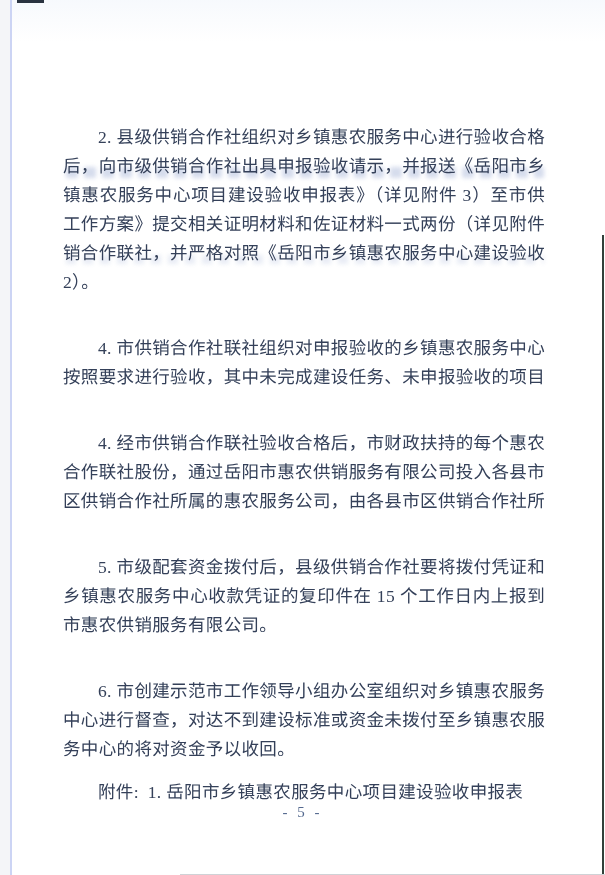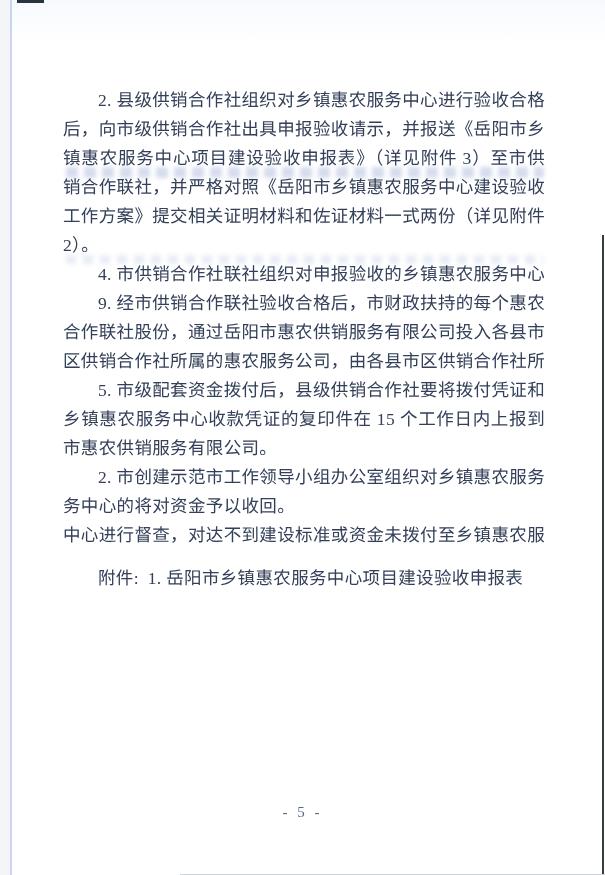--- a/index.html
+++ b/index.html
@@ -32,21 +32,21 @@
     position: absolute;
     left: 63px; top: 86px; width: 482px;
     font-size: 17.5px;
     line-height: 29px;
     letter-spacing: 0.35px;
     color: #344059;
   }
   .line { height: 29px; overflow: hidden; white-space: nowrap;
           text-align: justify; text-align-last: justify; }
   .line.para-end { text-align-last: left; }
-  .line.para-start { text-indent: 2em; }
+  .line.para-start { text-indent: 2em; margin-top: 37px; }
 
   .attachments {
     margin-top: 14px;
     padding-left: 35px;
     display: flex;
     align-items: flex-start;
   }
   .att-label { white-space: pre; margin-right: 4px; }
   .att-items div { height: 29px; overflow: hidden; white-space: nowrap; text-align: center; }
 
@@ -71,33 +71,34 @@
   <div class="edge-bottom-line"></div>
 
   <div class="bleed bleed1"></div>
   <div class="bleed bleed2"></div>
 
   <div class="content">
     <div>
         <div class="line para-start">2. 县级供销合作社组织对乡镇惠农服务中心进行验收合格</div>
         <div class="line">后，向市级供销合作社出具申报验收请示，并报送《岳阳市乡</div>
         <div class="line">镇惠农服务中心项目建设验收申报表》（详见附件 3）至市供</div>
+        <div class="line">工作方案》提交相关证明材料和佐证材料一式两份（详见附件</div>
         <div class="line">销合作联社，并严格对照《岳阳市乡镇惠农服务中心建设验收</div>
-        <div class="line">工作方案》提交相关证明材料和佐证材料一式两份（详见附件</div>
         <div class="line para-end">2）。</div>
         <div class="line para-start">4. 市供销合作社联社组织对申报验收的乡镇惠农服务中心</div>
-        <div class="line para-start">9. 经市供销合作联社验收合格后，市财政扶持的每个惠农</div>
+        <div class="line">按照要求进行验收，其中未完成建设任务、未申报验收的项目</div>
+        <div class="line para-start">4. 经市供销合作联社验收合格后，市财政扶持的每个惠农</div>
         <div class="line">合作联社股份，通过岳阳市惠农供销服务有限公司投入各县市</div>
         <div class="line">区供销合作社所属的惠农服务公司，由各县市区供销合作社所</div>
         <div class="line para-start">5. 市级配套资金拨付后，县级供销合作社要将拨付凭证和</div>
         <div class="line">乡镇惠农服务中心收款凭证的复印件在 15 个工作日内上报到</div>
         <div class="line para-end">市惠农供销服务有限公司。</div>
-        <div class="line para-start">2. 市创建示范市工作领导小组办公室组织对乡镇惠农服务</div>
+        <div class="line para-start">6. 市创建示范市工作领导小组办公室组织对乡镇惠农服务</div>
+        <div class="line">中心进行督查，对达不到建设标准或资金未拨付至乡镇惠农服</div>
         <div class="line para-end">务中心的将对资金予以收回。</div>
-        <div class="line">中心进行督查，对达不到建设标准或资金未拨付至乡镇惠农服</div>
       </div>
 
     <div class="attachments">
       <span class="att-label">附件: </span>
       <div class="att-items">
         <div>1. 岳阳市乡镇惠农服务中心项目建设验收申报表</div>
       </div>
     </div>
   </div>
 

